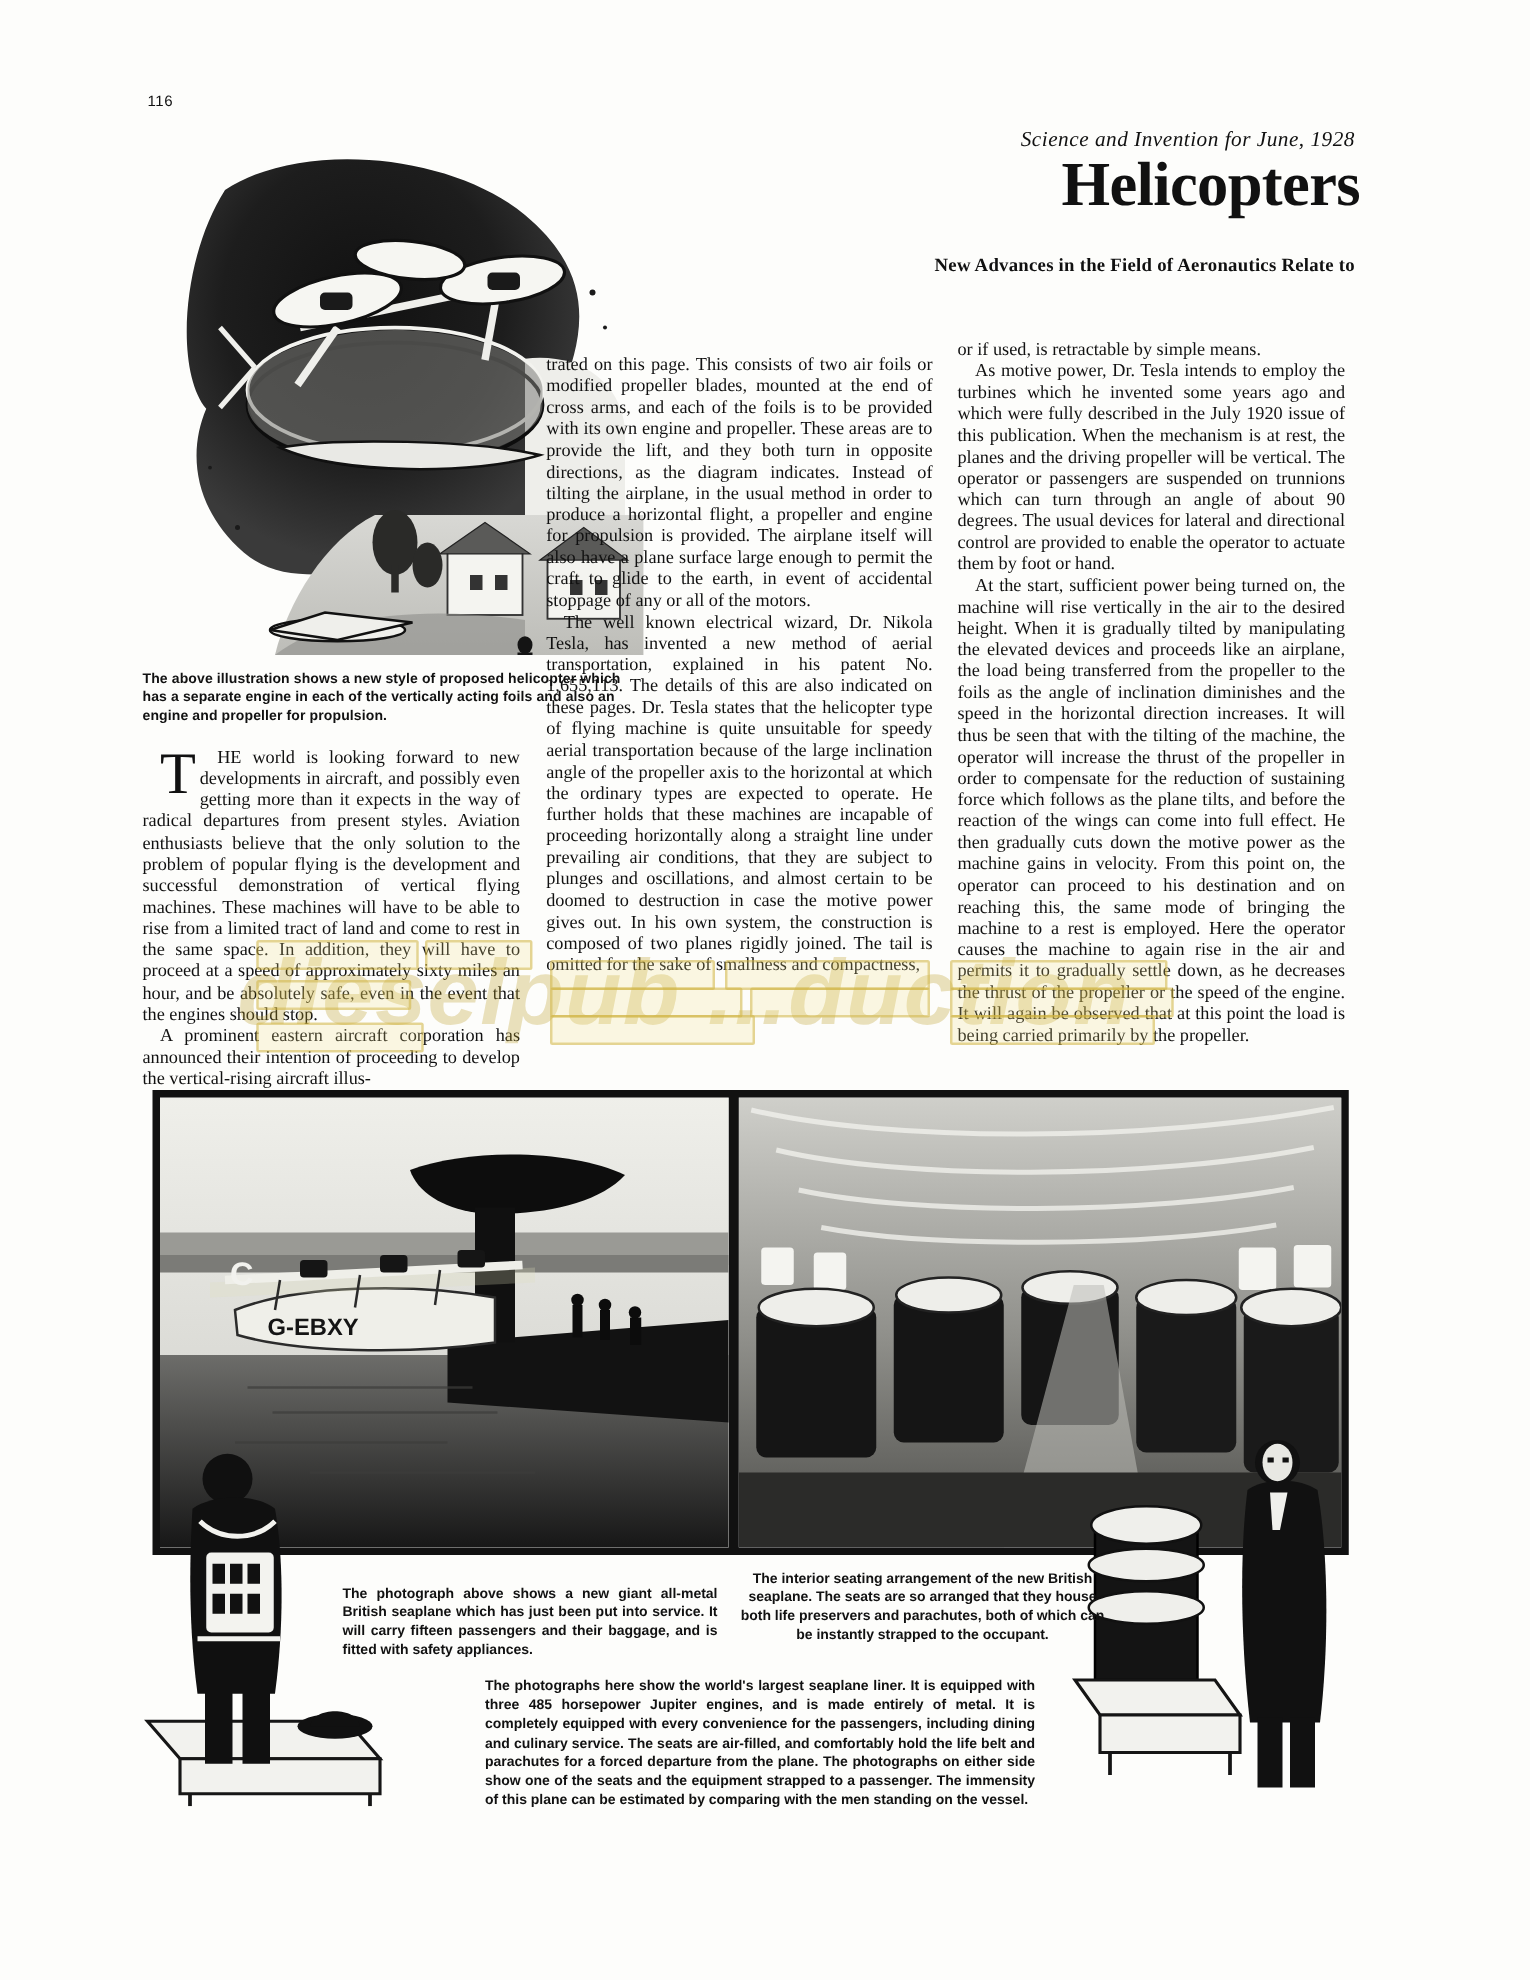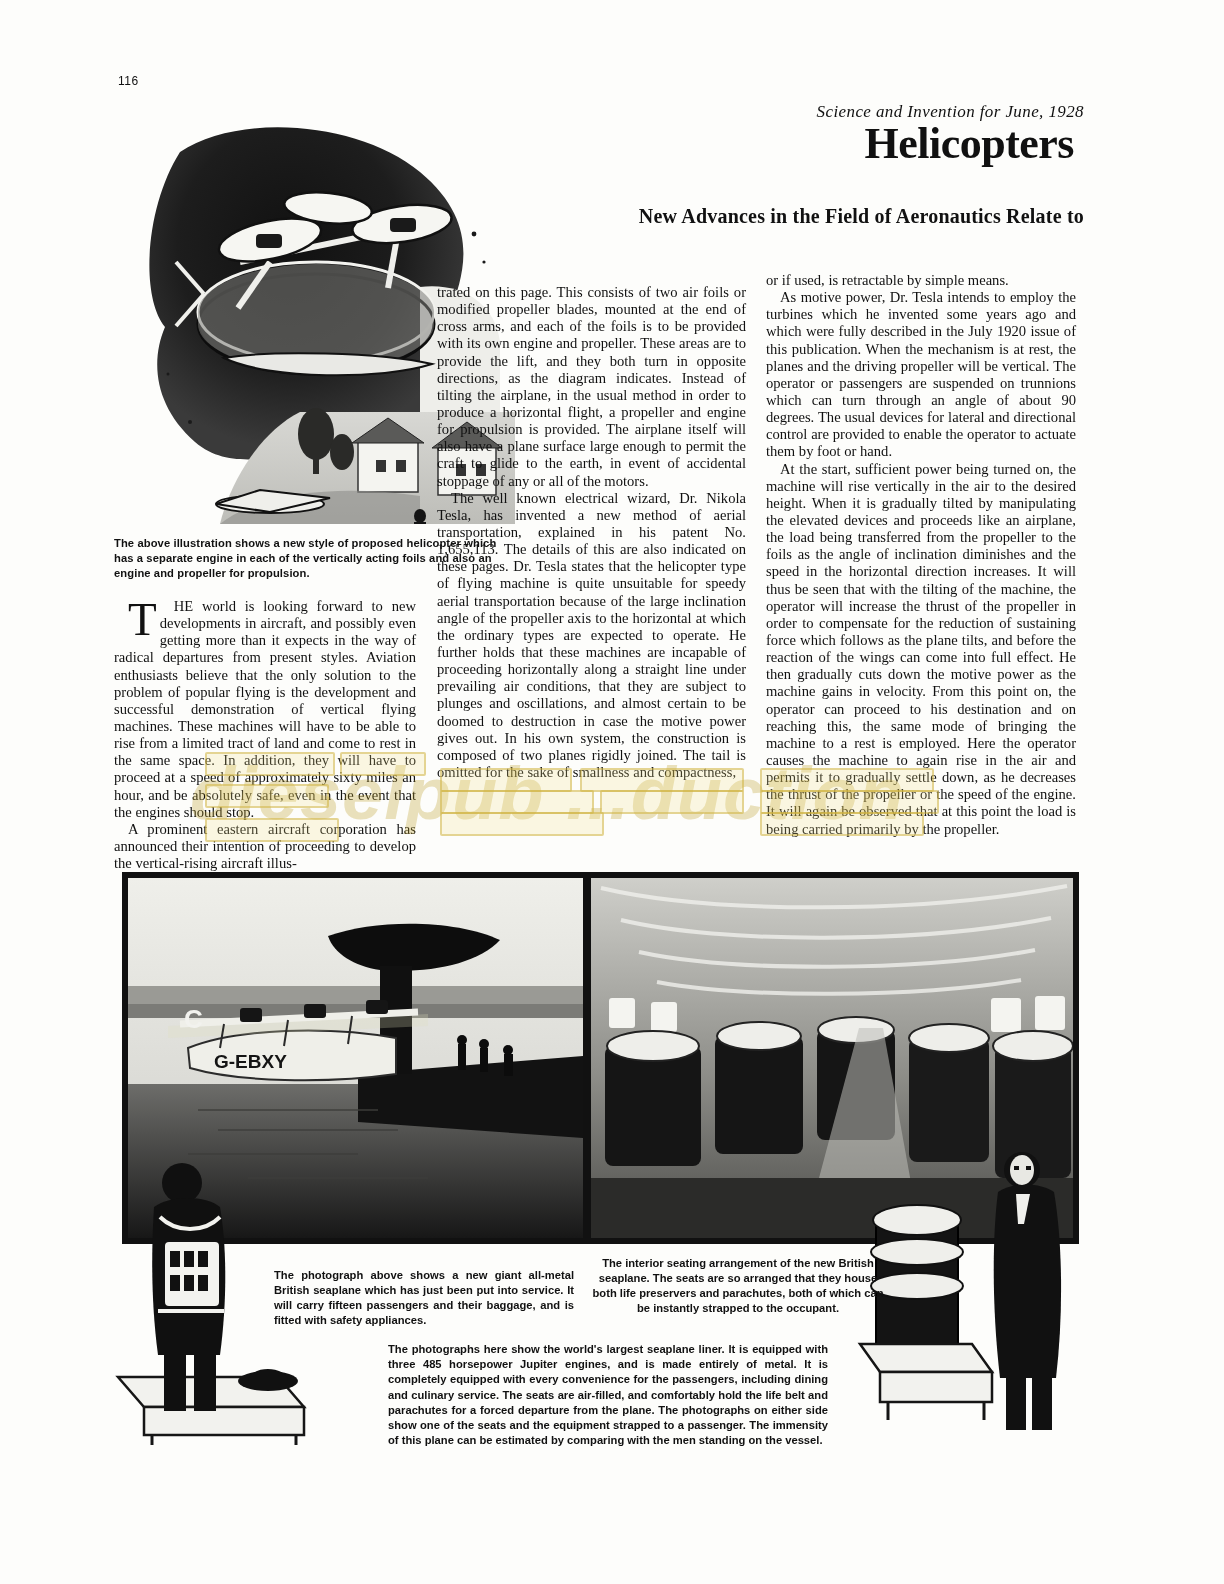--- a/index.html
+++ b/index.html
@@ -38,32 +38,32 @@
     right: 140px;
     top: 78px;
     font-size: 17px;
     font-style: italic;
     font-family: Liberation Serif, serif;
     letter-spacing: .4px;
     margin-top: 24px;
   }
   .masthead {
     position: absolute;
-    right: 150px;
+    right: 136px;
     top: 118px;
-    font-size: 44px;
+    font-size: 50px;
     font-weight: bold;
     font-family: "Liberation Serif", serif;
     letter-spacing: -.5px;
   }
   .subhead {
     position: absolute;
     right: 140px;
     top: 205px;
-    font-size: 20px;
+    font-size: 15px;
     font-weight: bold;
     font-family: "Liberation Serif", serif;
     letter-spacing: .2px;
     white-space: nowrap;
   }
 
   
   .fig-top {
     position: absolute;
     left: 120px;

